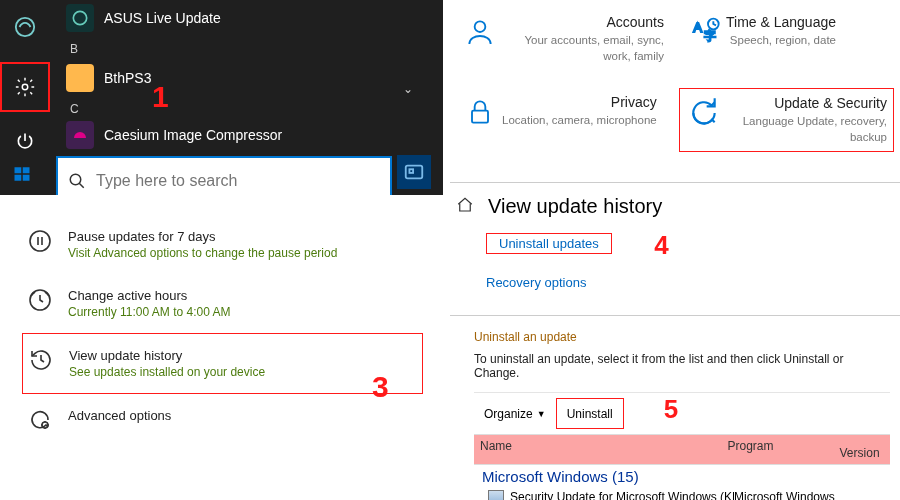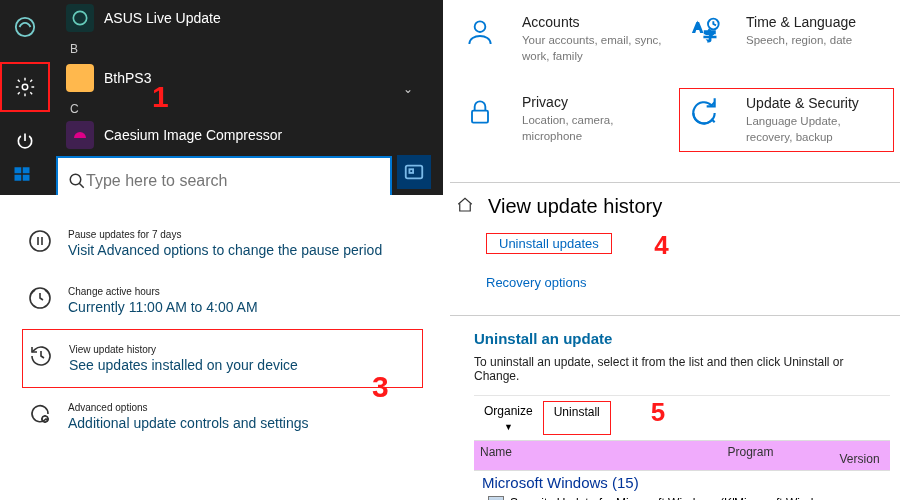--- a/index.html
+++ b/index.html
@@ -8,53 +8,53 @@
   
   .start { position:absolute; left:0; top:0; width:443px; height:195px; background:#1f1f1f; }
   .rail { position:absolute; left:0; top:0; width:50px; height:195px; }
   .railbtn { width:50px; height:50px; display:flex; align-items:center; justify-content:center; color:#fff; }
   .redbox { border:2px solid #ff1a1a; }
   .applist { position:absolute; left:60px; top:0; right:10px; color:#fff; }
   .letterhdr { font-size:12px; color:#ccc; padding:6px 0 4px 10px; }
   .appitem { display:flex; align-items:center; gap:10px; padding:4px 6px; height:36px; font-size:14px; }
   .appicon { width:28px; height:28px; border-radius:4px; display:flex; align-items:center; justify-content:center; font-size:16px; }
   .chev { position:absolute; right:20px; top:82px; color:#ccc; font-size:12px; }
-  .searchbar { position:absolute; left:56px; top:156px; width:336px; height:50px; background:#fff; border:2px solid #0078d4; display:flex; align-items:center; padding:0 10px; }
+  .searchbar { position:absolute; left:56px; top:156px; width:336px; height:50px; background:#fff; border:2px solid #0078d4; display:flex; align-items:center; padding:0 10px; gap:10px; }
   .searchbar input { border:none; outline:none; flex:1; font-size:16px; color:#333; }
   .winbtn { position:absolute; left:8px; top:160px; width:28px; height:28px; color:#0078d4; display:flex; align-items:center; justify-content:center; }
   .pinned { position:absolute; right:12px; top:155px; width:34px; height:34px; background:#003a6e; display:flex; align-items:center; justify-content:center; }
   .bignum { position:absolute; color:#ff1a1a; font-size:30px; font-weight:bold; font-family:Arial; }
 
   
   .wupane { position:absolute; left:0; top:195px; width:443px; bottom:0; background:#fff; padding:20px 20px 0 22px; }
   .wuopt { display:flex; gap:16px; padding:14px 6px; }
   .wuicon { width:24px; height:24px; flex:0 0 24px; color:#333; display:flex; align-items:center; justify-content:center; }
-  .wutitle { font-size:10px; color:#222; }
-  .wusub { font-size:14px; color:#0c4a6e; margin-top:2px; }
+  .wutitle { font-size:13px; color:#222; }
+  .wusub { font-size:12px; color:#4d7c0f; margin-top:2px; }
 
   
   .right { position:absolute; left:450px; top:0; width:450px; height:500px; }
   .tiles { padding:8px 6px; }
   .tilerow { display:flex; gap:10px; margin-bottom:18px; }
-  .tile { display:flex; gap:24px; flex:1; padding:6px; }
+  .tile { display:flex; gap:4px; flex:1; padding:6px;text-align:right; }
   .tileicon { width:36px; height:36px; flex:0 0 36px; color:#0078d4; display:flex; align-items:center; justify-content:center; }
   .tiletitle { font-size:14px; color:#222; }
   .tilesub { font-size:11.5px; color:#777; margin-top:3px; line-height:1.35; }
   .hr { height:1px; background:#ccc; margin:4px 0 10px; }
   .vuh { padding:2px 6px 8px; }
   .vuhrow { display:flex; align-items:center; gap:14px; }
   .vuhrow h2 { font-size:20px; font-weight:400; }
   .link { color:#0067c0; font-size:13px; display:inline-block; }
   .seclinks { padding:6px 6px 12px 30px; }
   .uau { padding:4px 10px 4px 24px; }
-  .uau h3 { color:#0369a1; font-weight:700; font-size:15px; margin-bottom:8px; }
+  .uau h3 { color:#a16207; font-weight:400; font-size:12px; margin-bottom:8px; }
   .uau .instr { font-size:12px; color:#222; margin-bottom:12px; }
   .toolbar { display:flex; gap:0; font-size:12px; border-top:1px solid #e5e5e5; padding:5px 0 5px 0; }
-  .tbtn { padding:3px 10px; display:flex; align-items:center; gap:4px;flex-direction:column; }
-  .tblhdr { display:flex; font-size:12px; color:#333; border-top:1px solid #ddd; border-bottom:1px solid #ddd; background:#f0abfc; }
+  .tbtn { padding:3px 10px; display:flex; align-items:center; gap:4px; }
+  .tblhdr { display:flex; font-size:12px; color:#333; border-top:1px solid #ddd; border-bottom:1px solid #ddd; background:#fca5a5; }
   .tblhdr div { padding:4px 6px; }
   .col1 { width:250px; } .col2 { width:120px;margin-left:15px; } .col3 { width:60px;margin-top:7px; }
   .grp { font-size:15px; color:#003399; padding:3px 8px; }
   .row { display:flex; font-size:12px; padding:2px 4px; }
   .row .ico { width:16px; height:14px; margin:0 6px 0 10px; border:1px solid #777; background:linear-gradient(#cde,#9bd); flex:0 0 16px; }
   .row .c1 { width:224px; white-space:nowrap; overflow:hidden; } .row .c2 { width:120px; }
 </style>
 </head>
 <body>
 
@@ -176,21 +176,20 @@
   <div class="wuopt">
     <span class="wuicon">
         <svg width="24" height="24" viewBox="0 0 24 24" fill="none" stroke="#333" stroke-width="1.6">
           <path d="M20 12a8 8 0 1 0-2 5l2 2"></path>
           <circle cx="17" cy="17" r="3"></circle>
           <path d="M17 14v-1M17 21v-1M20 17h1M13 17h1"></path>
         </svg>
       </span>
     <div>
       <div class="wutitle">Advanced options</div>
-      <div class="wusub">Additional update controls and settings</div>
     </div>
   </div>
 </div>
 <span class="bignum" style="left:372px;top:370px">3</span>
 
 <div class="right">
   <div class="tiles">
     <div class="tilerow">
       <div class="tile">
         <span class="tileicon">

